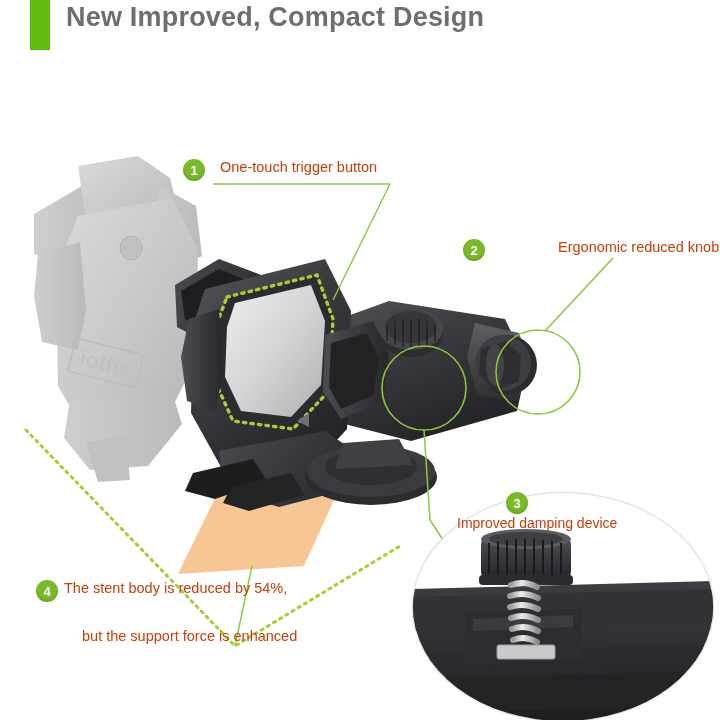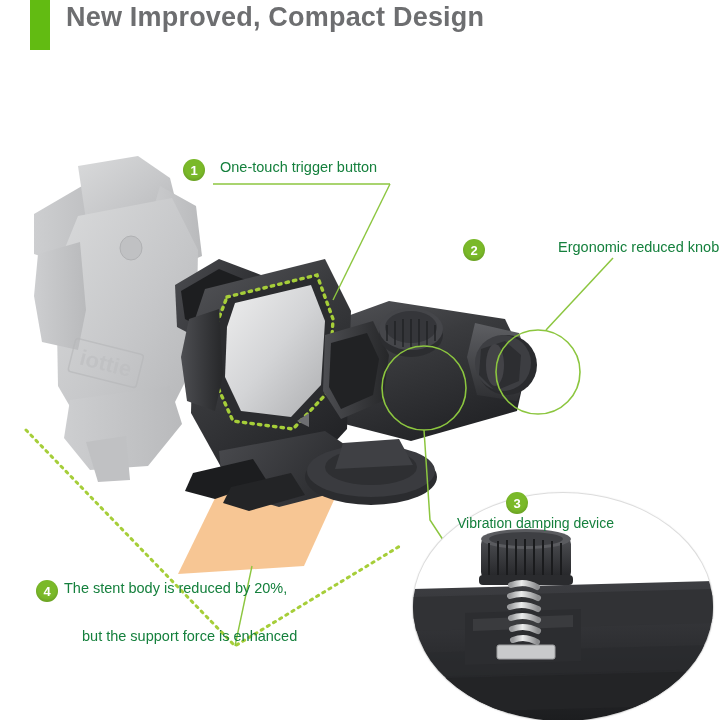--- a/index.html
+++ b/index.html
@@ -35,21 +35,21 @@
     box-shadow:inset 0 -2px 3px rgba(0,0,0,.13);
     line-height:1;
   }
   .badge.b1{left:183px;top:159px;}
   .badge.b2{left:463px;top:239px;}
   .badge.b3{left:506px;top:492px;}
   .badge.b4{left:36px;top:580px;}
 
   
   .lbl{
-    position:absolute;color:#15803d;white-space:nowrap;
+    position:absolute;color:#c2410c;white-space:nowrap;
     font-size:14.5px;font-family:"Liberation Sans", sans-serif;
   }
   .lbl-1{left:220px;top:159px;}
   .lbl-2{left:558px;top:239px;}
   .lbl-3{left:457px;top:515px;font-size:14px;}
   .lbl-4a{left:64px;top:580px;font-size:14.5px;}
   .lbl-4b{left:82px;top:628px;font-size:14.5px;}
 
   
   .svg-layer{position:absolute;left:0;top:0;width:720px;height:720px;pointer-events:none;}
@@ -276,17 +276,17 @@
     </svg>
   </div>
 
   <div class="badge b1">1</div>
   <div class="badge b2">2</div>
   <div class="badge b3">3</div>
   <div class="badge b4">4</div>
 
   <div class="lbl lbl-1">One-touch trigger button</div>
   <div class="lbl lbl-2">Ergonomic reduced knob</div>
-  <div class="lbl lbl-3">Vibration damping device</div>
-  <div class="lbl lbl-4a">The stent body is reduced by 20%,</div>
+  <div class="lbl lbl-3">Improved damping device</div>
+  <div class="lbl lbl-4a">The stent body is reduced by 54%,</div>
   <div class="lbl lbl-4b">but the support force is enhanced</div>
 
 </div>
 
 </body></html>

